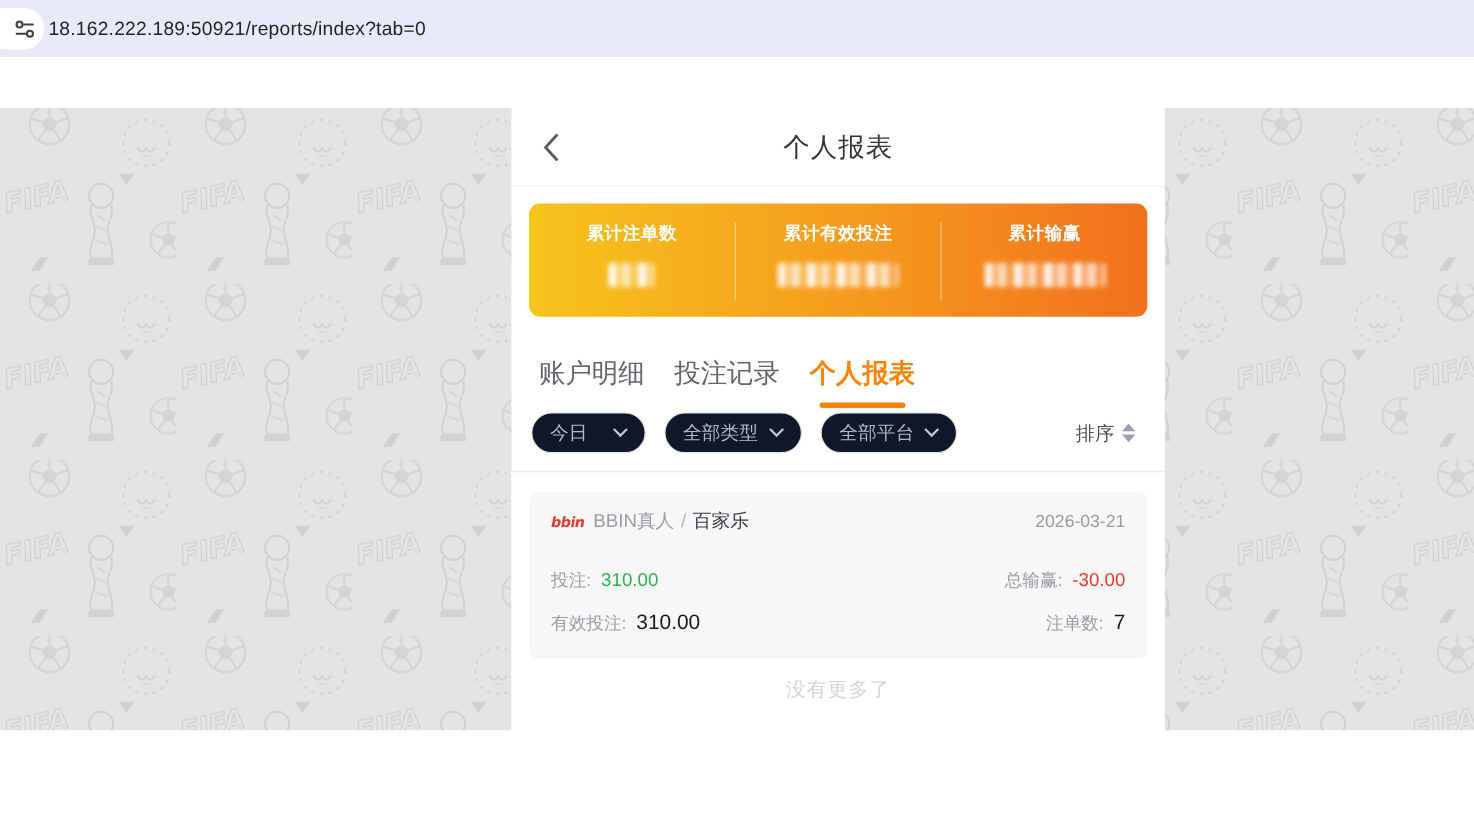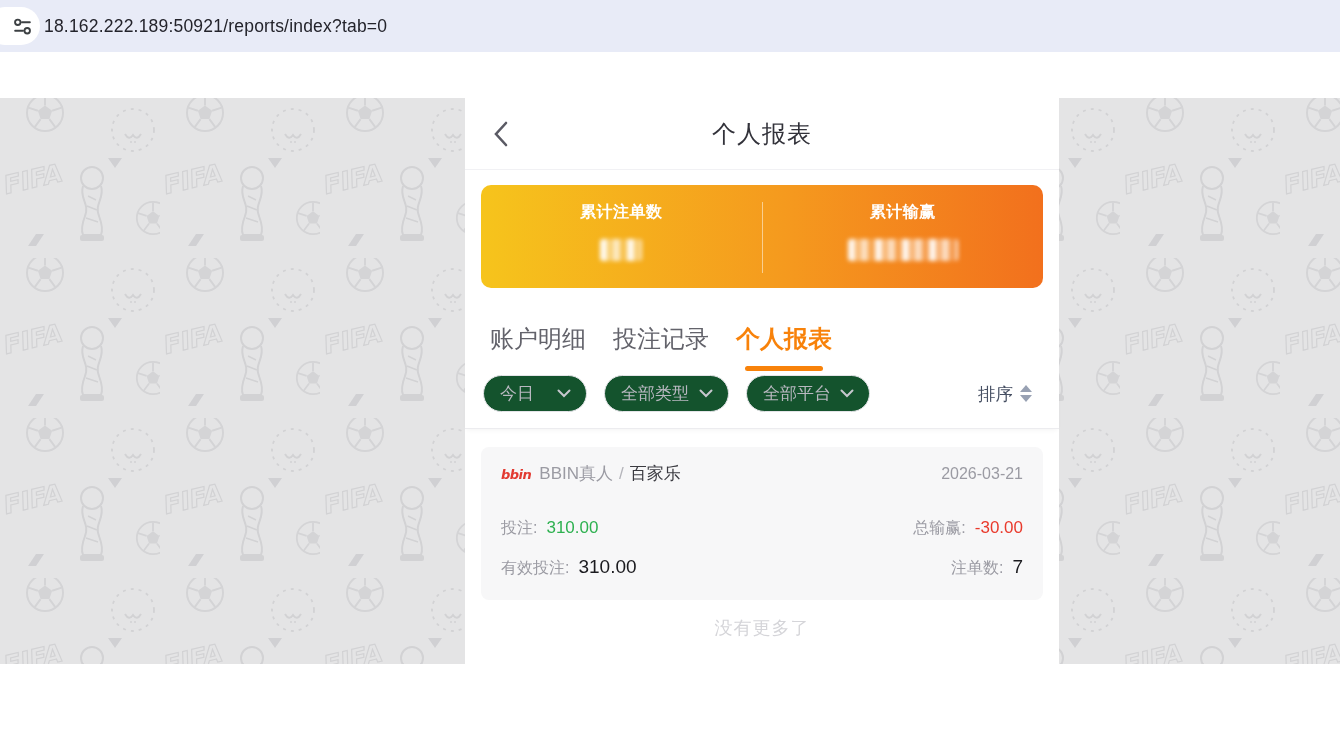--- a/index.html
+++ b/index.html
@@ -44,21 +44,21 @@
   
   .tabs { display:flex; gap:27px; padding:12px 0 0 25px; }
   .tab { display:flex; flex-direction:column; align-items:center; font-size:24px; color:#63636b; cursor:pointer; }
   .tab-underline { width:78px; height:5px; border-radius:3px; background:transparent; margin-top:11px; }
   .tab.active { color:#f8820a; font-weight:700; }
   .tab.active .tab-underline { background:#f8820a; }
 
   
   .filters { display:flex; align-items:center; padding:4px 27px 16px 18px; border-bottom:1px solid #ececef;
              box-shadow:0 3px 5px -2px rgba(0,0,0,.05); position:relative; z-index:1; }
-  .pill { height:37px; border:1px solid #e4e4e8; border-radius:19px; background:#14532d; cursor:pointer;
+  .pill { height:37px; border:1px solid #e4e4e8; border-radius:19px; background:#0f172a; cursor:pointer;
           display:flex; align-items:center; justify-content:space-between; padding:0 15px 0 16px; margin-right:17px;
           color:#b8b8c0; font-size:17px; }
   .pill-1 { min-width:104px; } .pill-2 { min-width:125px; } .pill-3 { min-width:124px; }
   .sort-ctl { margin-left:auto; display:flex; align-items:center; gap:7px; color:#475063; font-size:17.5px; cursor:pointer; }
   .sort-tris { display:flex; flex-direction:column; gap:3px; }
   .tri-up { width:0; height:0; border-left:6px solid transparent; border-right:6px solid transparent; border-bottom:7px solid #98a1b3; }
   .tri-down { width:0; height:0; border-left:6px solid transparent; border-right:6px solid transparent; border-top:7px solid #98a1b3; }
 
   
   .list-area { flex:1; padding:18px 16px 0; background:#fff; }
@@ -143,20 +143,24 @@
         <div class="page-title">个人报表</div>
       </div>
 
       <div class="summary-wrap">
         <div class="summary-card">
           <div class="stat">
             <div class="stat-label">累计注单数</div>
             <div class="stat-masked mask-s"></div>
           </div>
           <div class="stat">
+            <div class="stat-label">累计有效投注</div>
+            <div class="stat-masked mask-l"></div>
+          </div>
+          <div class="stat">
             <div class="stat-label">累计输赢</div>
             <div class="stat-masked mask-l"></div>
           </div>
         </div>
       </div>
 
       <div class="tabs">
         <div class="tab">
           <span>账户明细</span>
           <div class="tab-underline"></div>

